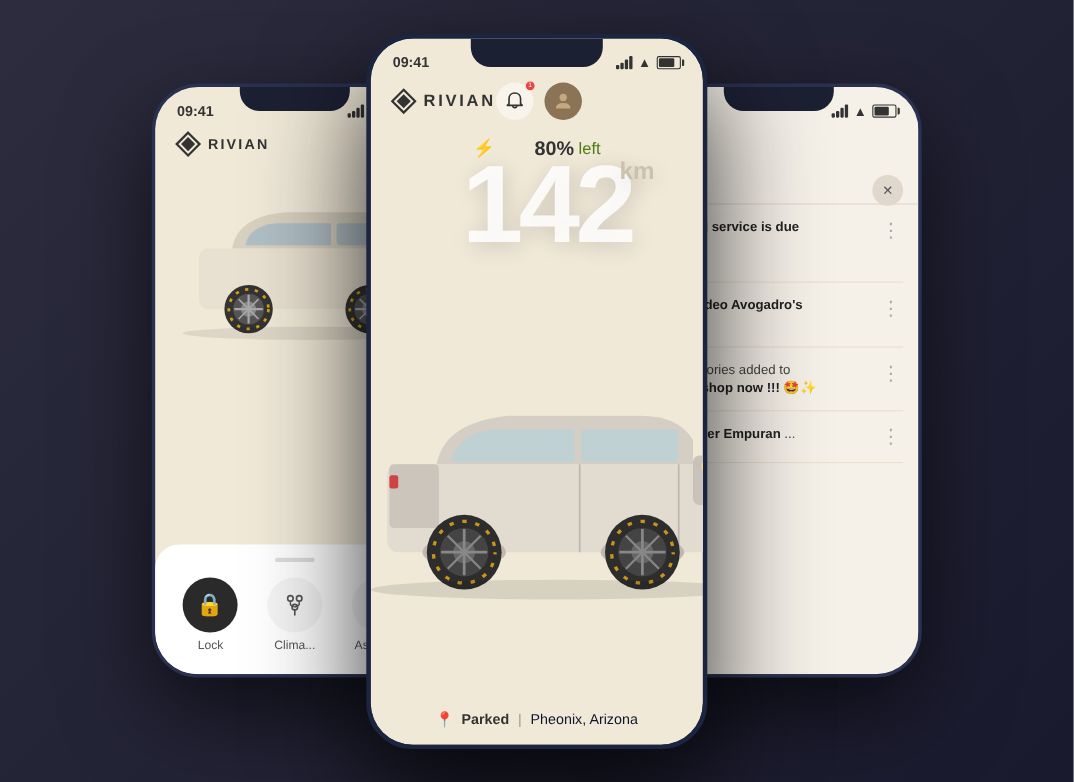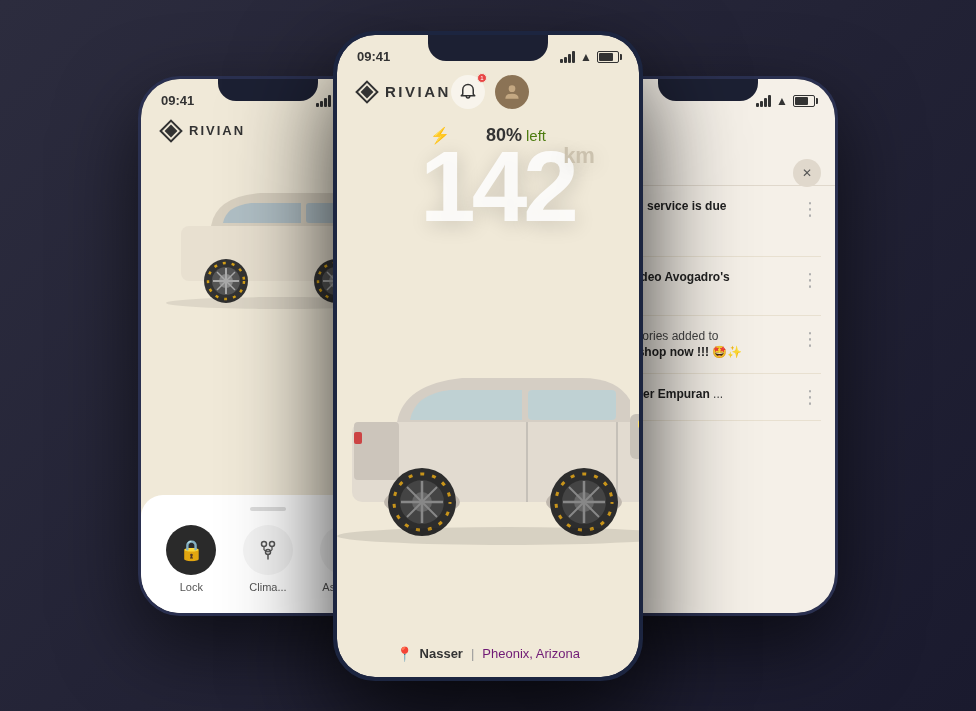--- a/index.html
+++ b/index.html
@@ -324,21 +324,21 @@
       gap: 6px;
       font-size: 13px;
       color: #555;
       white-space: nowrap;
       z-index: 10;
     }
 
     .location-pin { color: #888; font-size: 14px; }
     .location-status { font-weight: 700; color: #333; }
     .location-divider { color: #999; margin: 0 2px; }
-    .location-city { color: #701a75; }
+    .location-city { color: #0f172a; }
 
     
     .quick-actions {
       position: absolute;
       bottom: 0;
       left: 0;
       right: 0;
       background: white;
       border-radius: 22px 22px 0 0;
       padding: 12px 16px 20px;
@@ -707,21 +707,21 @@
             <line x1="277" y1="145" x2="247" y2="175" stroke="#888" stroke-width="2"></line>
             <circle cx="262" cy="160" r="28" fill="none" stroke="#c8941a" stroke-width="3" stroke-dasharray="4,8" stroke-dashoffset="2"></circle>
 
             <ellipse cx="185" cy="194" rx="170" ry="9" fill="rgba(0,0,0,0.1)"></ellipse>
           </g>
         </svg>
       </div>
 
       <div class="location-bar">
         <span class="location-pin">📍</span>
-        <span class="location-status">Nasser</span>
+        <span class="location-status">Parked</span>
         <span class="location-divider">|</span>
         <span class="location-city">Pheonix, Arizona</span>
       </div>
 
     </div>
   </div>
 
   <div class="phone phone-right">
     <div class="phone-screen" style="background:#f5f0e8;">
       <div class="notch"></div>

